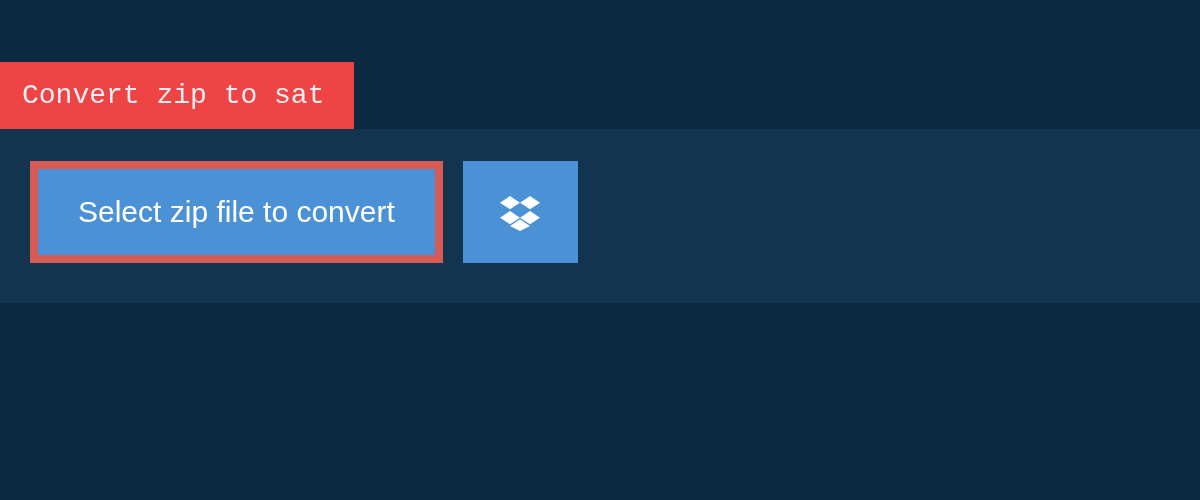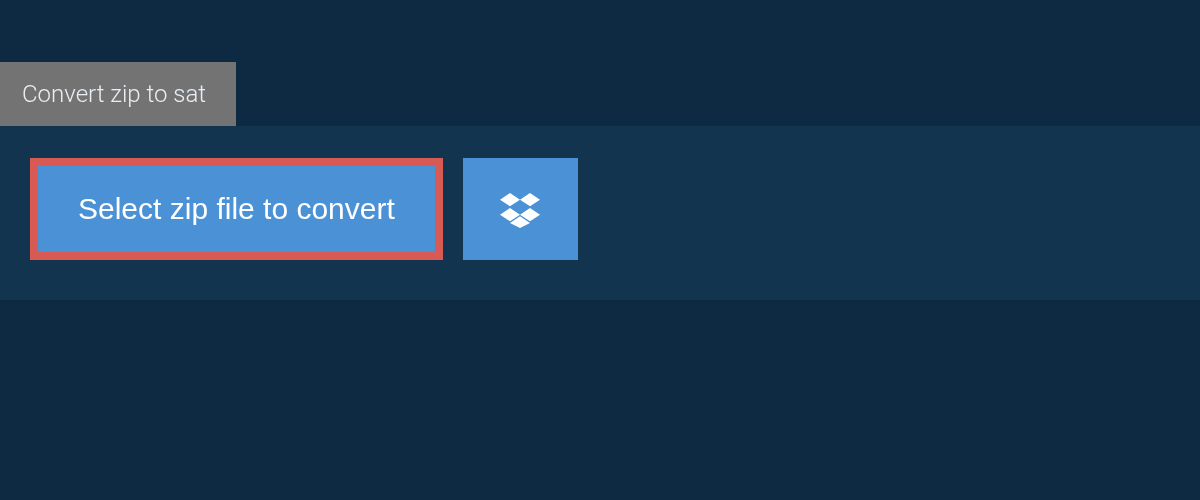--- a/index.html
+++ b/index.html
@@ -12,25 +12,26 @@
       height: 500px;
       background: #0e2a42;
       font-family: -apple-system, BlinkMacSystemFont, "Segoe UI", Roboto, "Helvetica Neue", Arial, sans-serif;
       overflow: hidden;
     }
     .tab-container {
       margin-top: 62px;
     }
     .tab {
       display: inline-block;
-      background: #737373;
+      background: #ef4444;
       padding: 18px 30px 18px 22px;
       color: #e8eef3;
-      font-size: 24px;
+      font-size: 28px;
       font-weight: 300;
+      font-family: Liberation Mono, monospace;
     }
     .panel {
       background: #13344f;
       width: 100%;
       padding: 32px 30px 40px 30px;
     }
     .button-row {
       display: flex;
       gap: 20px;
       align-items: stretch;

